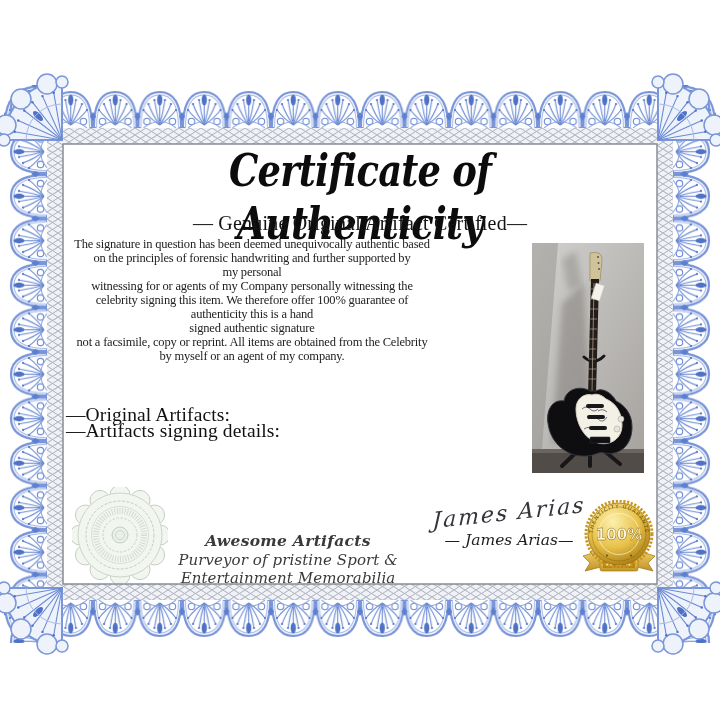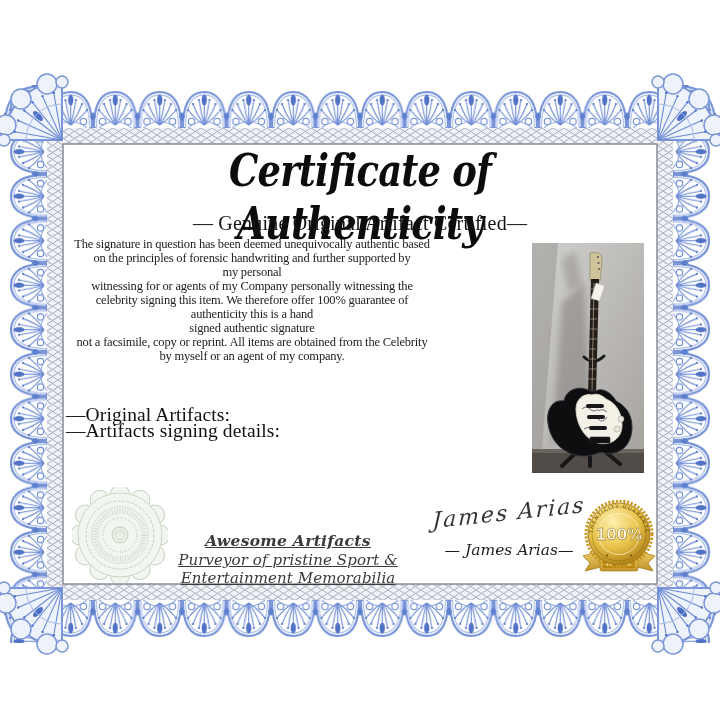--- a/index.html
+++ b/index.html
@@ -11,27 +11,27 @@
   .title span{display:inline-block;font-family:"DejaVu Serif",serif;font-style:italic;font-weight:bold;
         font-size:45px;letter-spacing:-1px;color:#0c0c0c;transform:scaleX(.82);transform-origin:50% 50%;}
   .subtitle{left:64px;top:212px;width:592px;text-align:center;font-size:20px;color:#141414;letter-spacing:.2px;}
   .body-text{left:60px;top:237px;width:384px;text-align:center;font-size:12.5px;line-height:14px;
         letter-spacing:-.2px;color:#222;white-space:pre-line;}
   .heading{left:66px;font-size:19.5px;color:#111;letter-spacing:.1px;margin-top:44px;}
   .h1{top:360px;} .h2{top:376px;}
   .photo{left:532px;top:243px;width:112px;height:230px;}
   .seal-left{left:72px;top:487px;width:96px;height:96px;}
   .seal-gold{left:575px;top:500px;width:88px;height:80px;}
-  .issuer{left:128px;top:531px;width:320px;text-align:center;font-family:"DejaVu Serif",serif;font-style:italic;color:#3a3a3a;text-decoration:underline;}
+  .issuer{left:128px;top:531px;width:320px;text-align:center;font-family:"DejaVu Serif",serif;font-style:italic;color:#3a3a3a;}
   .issuer-name{font-size:15.5px;font-weight:bold;letter-spacing:.3px;}
   .issuer-tag{font-size:15px;margin-top:1px;letter-spacing:.1px;}
   .sig-block{left:420px;top:500px;width:178px;text-align:center;}
   .sig-hand{font-family:"DejaVu Serif",serif;font-style:italic;font-size:22px;color:#34353b;
         transform:rotate(-6deg) skewX(-8deg);letter-spacing:2px;}
-  .sig-printed{font-family:"DejaVu Serif",serif;font-style:italic;font-size:15.5px;color:#1d1d1d;margin-top:16px;}
+  .sig-printed{font-family:"DejaVu Serif",serif;font-style:italic;font-size:15.5px;color:#1d1d1d;margin-top:6px;}
 </style>
 </head>
 <body>
 
 <div id="page">
 
   <svg id="border-svg" class="abs" xmlns="http://www.w3.org/2000/svg" width="720" height="720">
     <defs>
       <g id="fanG">
         <path d="M0.8,43 Q0.8,7 22.25,7 Q43.7,7 43.7,43 Z" fill="#eef2fb" stroke="#7a96d8" stroke-width="2.2"></path>

